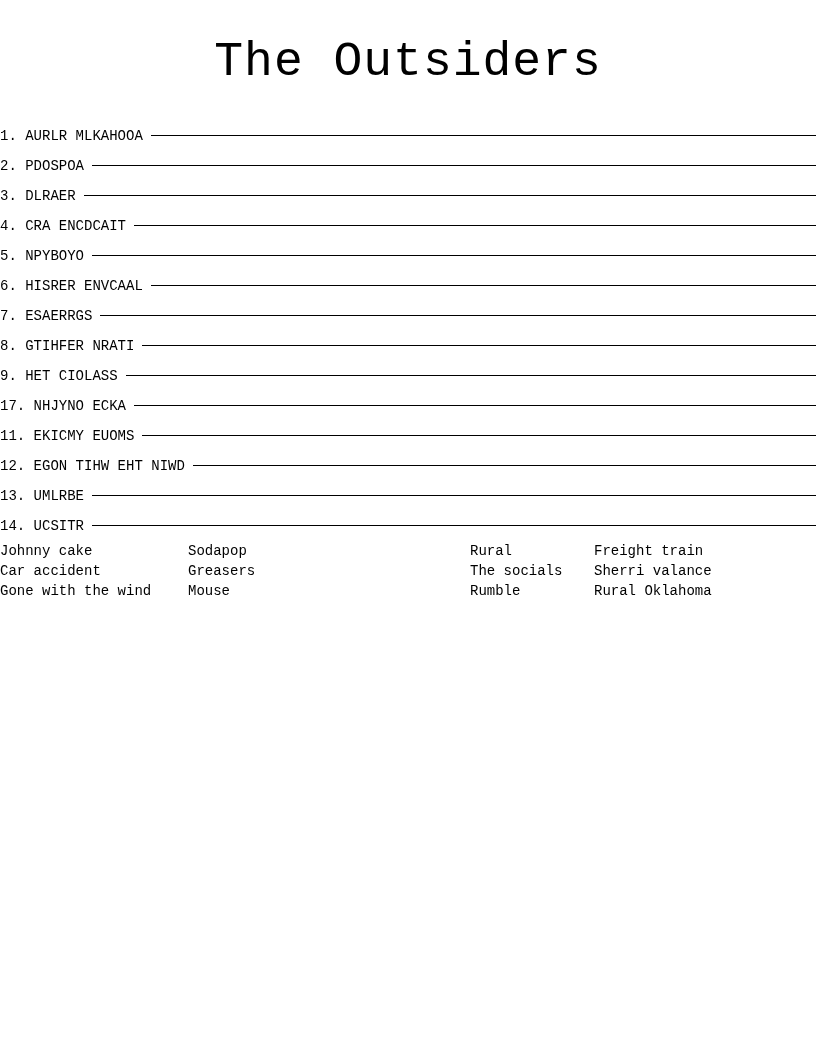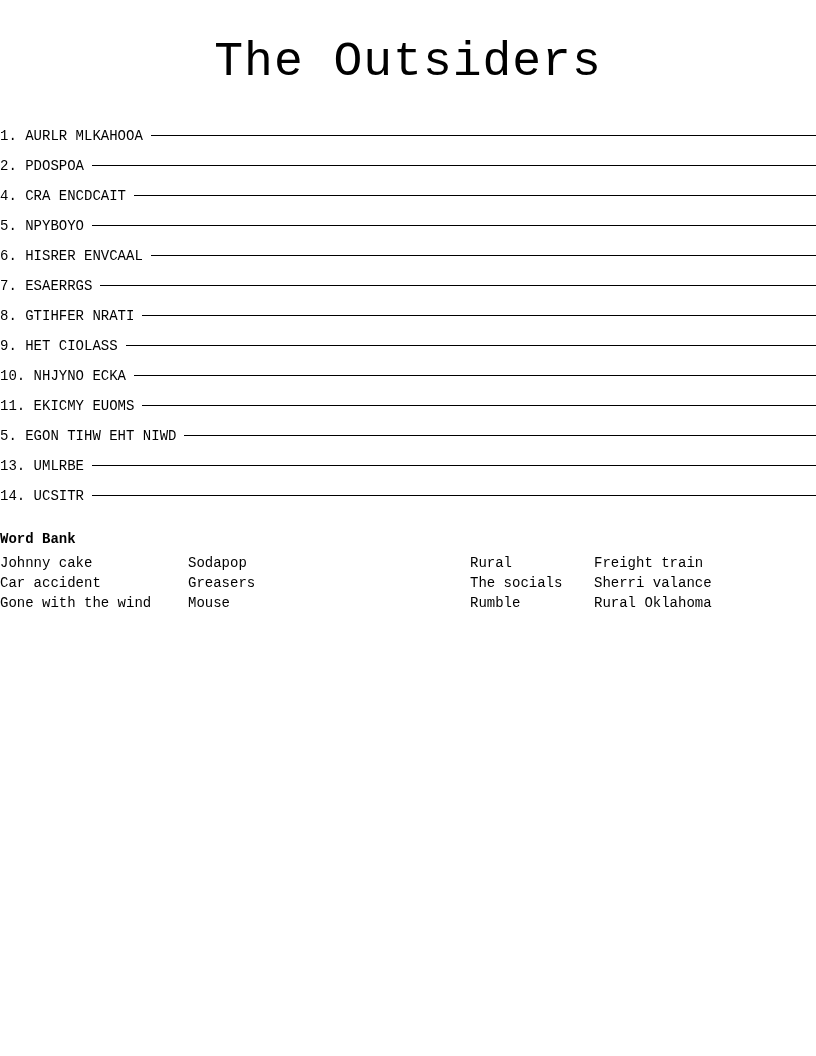--- a/index.html
+++ b/index.html
@@ -88,20 +88,24 @@
     <div class="item">
       <span class="item-label">1. AURLR MLKAHOOA</span>
       <span class="item-blank"></span>
     </div>
 
     <div class="item">
       <span class="item-label">2. PDOSPOA</span>
       <span class="item-blank"></span>
     </div>
 
+    <div class="item">
+      <span class="item-label">3. DLRAER</span>
+      <span class="item-blank"></span>
+    </div>
 
     <div class="item">
       <span class="item-label">4. CRA ENCDCAIT</span>
       <span class="item-blank"></span>
     </div>
 
     <div class="item">
       <span class="item-label">5. NPYBOYO</span>
       <span class="item-blank"></span>
     </div>
@@ -120,47 +124,46 @@
       <span class="item-label">8. GTIHFER NRATI</span>
       <span class="item-blank"></span>
     </div>
 
     <div class="item">
       <span class="item-label">9. HET CIOLASS</span>
       <span class="item-blank"></span>
     </div>
 
     <div class="item">
-      <span class="item-label">10. NHJYNO ECKA</span>
+      <span class="item-label">17. NHJYNO ECKA</span>
       <span class="item-blank"></span>
     </div>
 
     <div class="item">
       <span class="item-label">11. EKICMY EUOMS</span>
       <span class="item-blank"></span>
     </div>
 
     <div class="item">
-      <span class="item-label">5. EGON TIHW EHT NIWD</span>
+      <span class="item-label">12. EGON TIHW EHT NIWD</span>
       <span class="item-blank"></span>
     </div>
 
     <div class="item">
       <span class="item-label">13. UMLRBE</span>
       <span class="item-blank"></span>
     </div>
 
     <div class="item">
       <span class="item-label">14. UCSITR</span>
       <span class="item-blank"></span>
     </div>
 
   </div>
 
-  <div class="wordbank-title">Word Bank</div>
 
   <div class="wordbank-grid">
     <div class="wb-cell">Johnny cake</div>
     <div class="wb-cell">Sodapop</div>
     <div class="wb-cell">Rural</div>
     <div class="wb-cell">Freight train</div>
 
     <div class="wb-cell">Car accident</div>
     <div class="wb-cell">Greasers</div>
     <div class="wb-cell">The socials</div>

